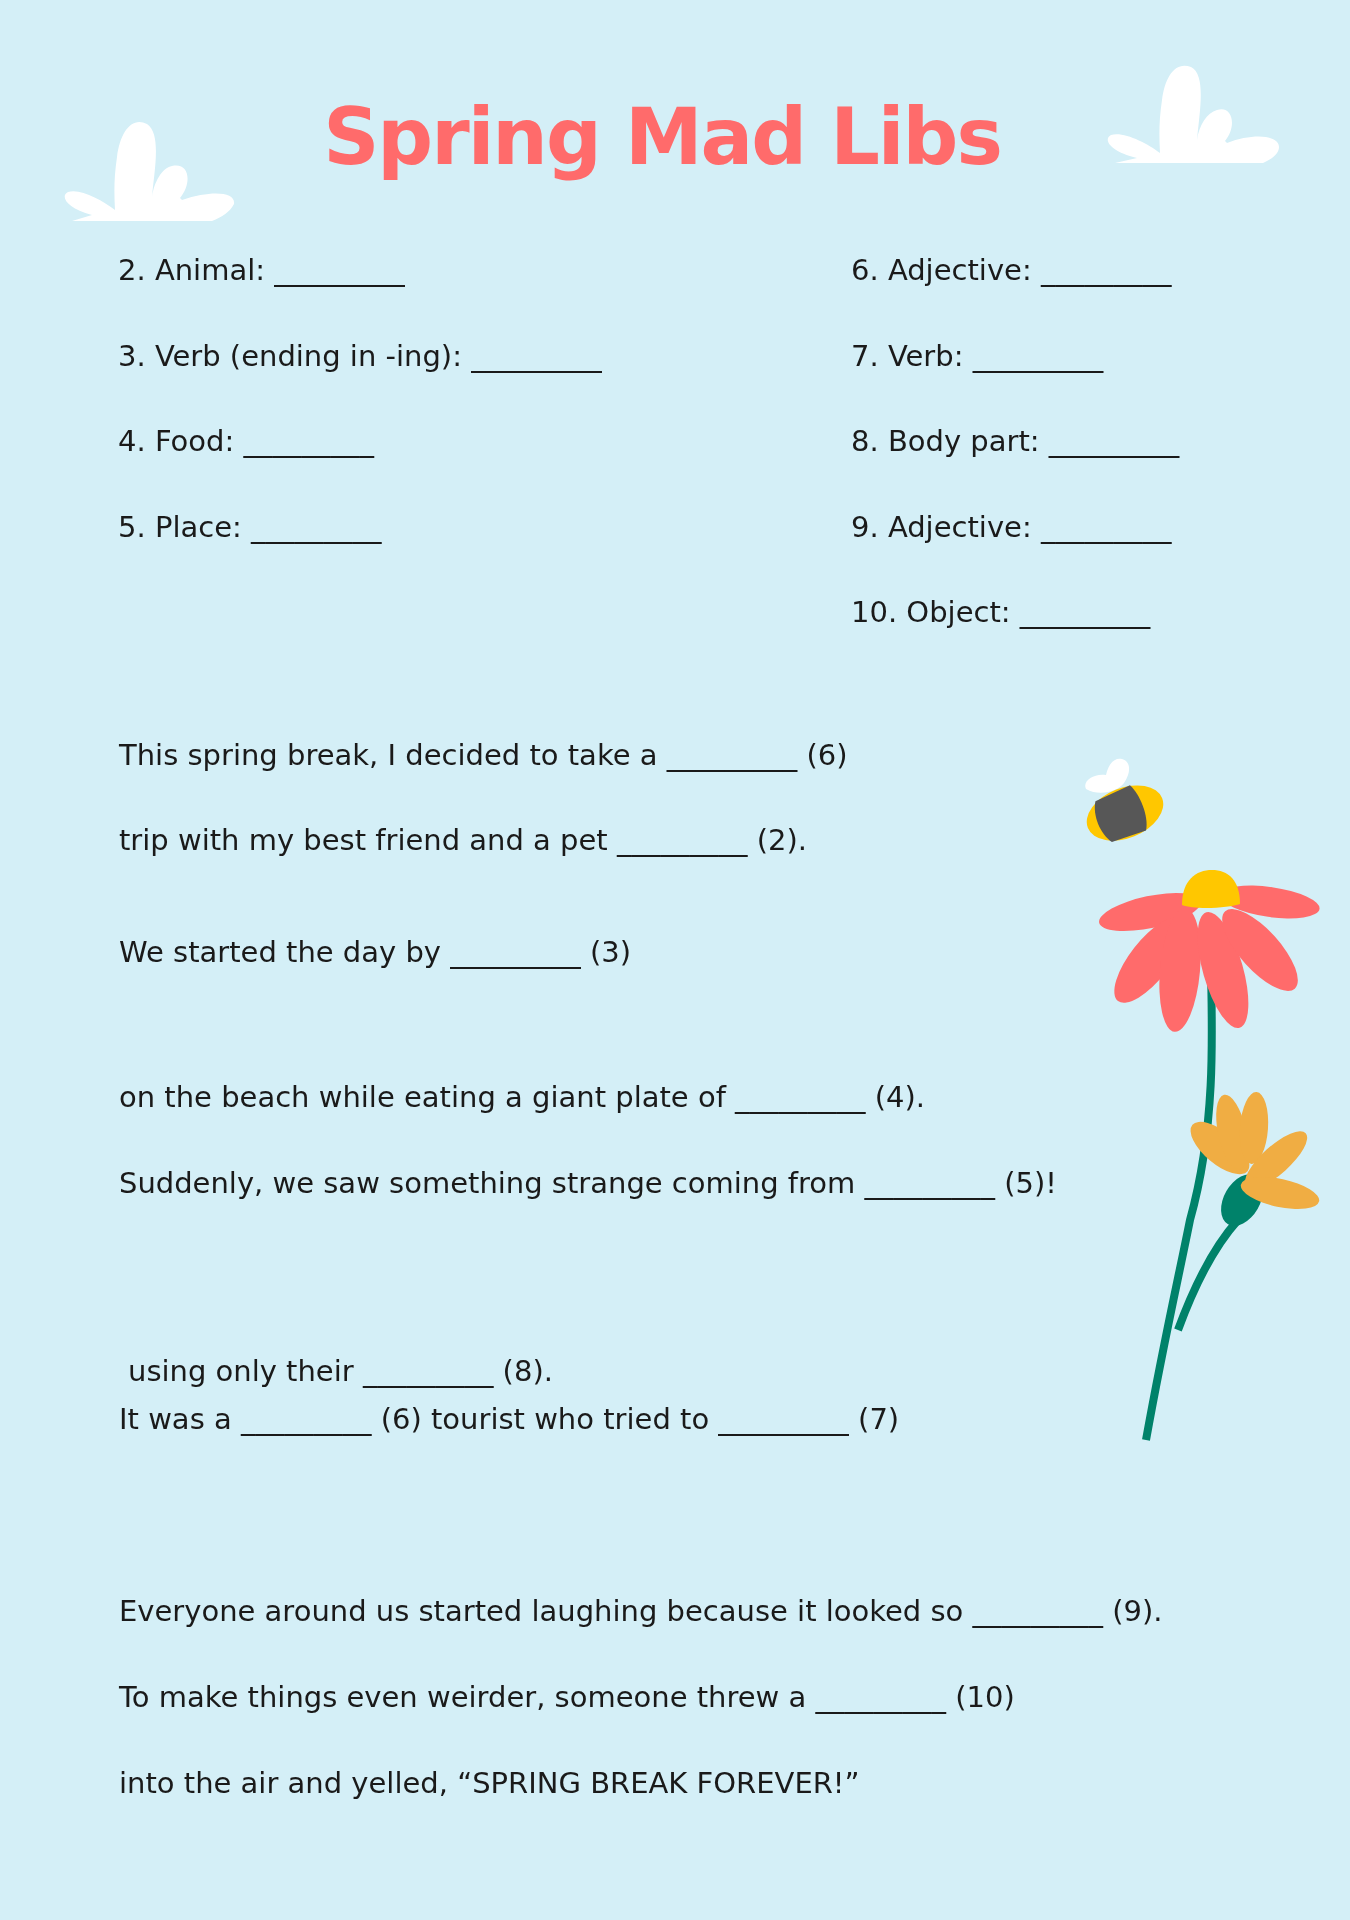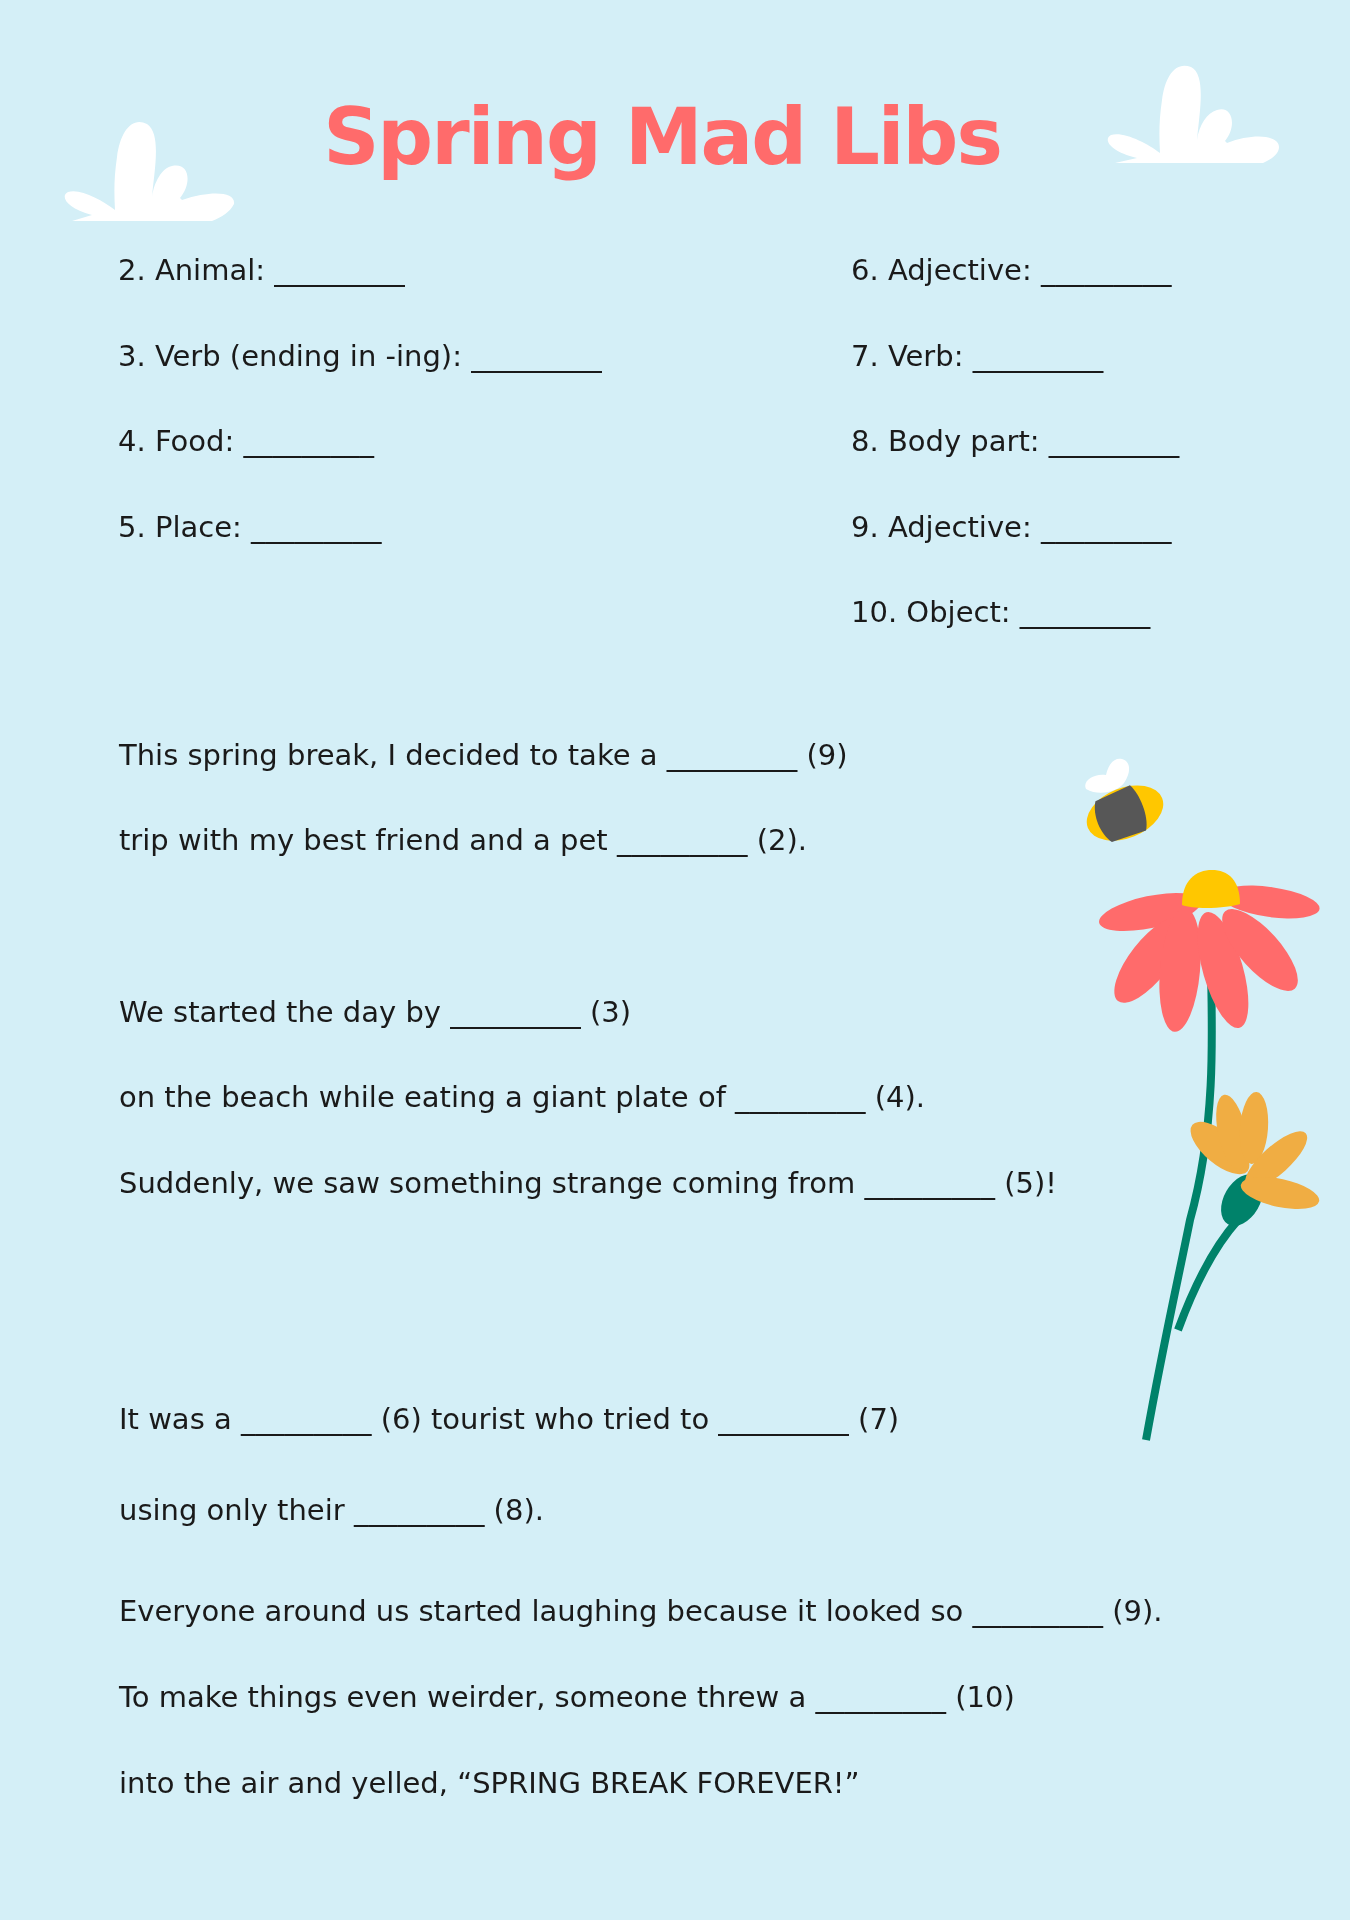--- a/index.html
+++ b/index.html
@@ -57,31 +57,31 @@
 <div class="list right">
   <div class="row">6. Adjective: _________</div>
   <div class="row">7. Verb: _________</div>
   <div class="row">8. Body part: _________</div>
   <div class="row">9. Adjective: _________</div>
   <div class="row">10. Object: _________</div>
 </div>
 
 <div class="story">
   <div>
-    <div class="line" style="top:738px;">This spring break, I decided to take a _________ (9)</div>
+    <div class="line" style="top:738px;">This spring break, I decided to take a _________ (6)</div>
     <div class="line" style="top:823px;">trip with my best friend and a pet _________ (2).</div>
   </div>
   <div>
-    <div class="line" style="top:995px;">We started the day by _________ (3)</div>
+    <div class="line" style="top:935px;">We started the day by _________ (3)</div>
     <div class="line" style="top:1080px;">on the beach while eating a giant plate of _________ (4).</div>
     <div class="line" style="top:1166px;">Suddenly, we saw something strange coming from _________ (5)!</div>
   </div>
   <div>
     <div class="line" style="top:1402px;text-align:right;">It was a _________ (6) tourist who tried to _________ (7)</div>
-    <div class="line" style="top:1493px;">using only their _________ (8).</div>
+    <div class="line" style="top:1354px;margin-left:9px;">using only their _________ (8).</div>
   </div>
   <div>
     <div class="line" style="top:1594px;">Everyone around us started laughing because it looked so _________ (9).</div>
     <div class="line" style="top:1680px;">To make things even weirder, someone threw a _________ (10)</div>
     <div class="line" style="top:1766px;">into the air and yelled, “SPRING BREAK FOREVER!”</div>
   </div>
 </div>
 
 <svg class="deco" style="left:1080px; top:755px;" width="100" height="90" viewBox="0 0 100 90">
   <path fill="#FFFFFF" d="M6 34 C2 26 14 18 26 20 C28 10 34 2 42 4 C50 6 52 16 44 28 C38 36 20 42 6 34 Z"></path>

